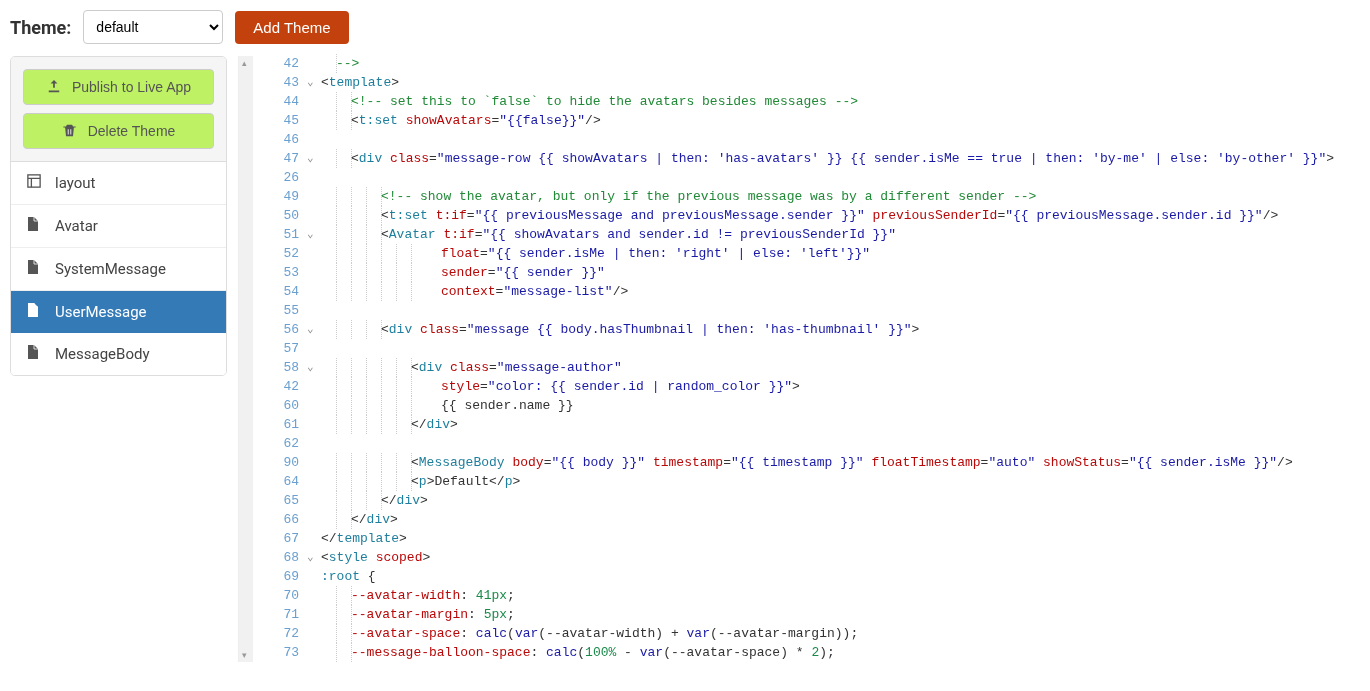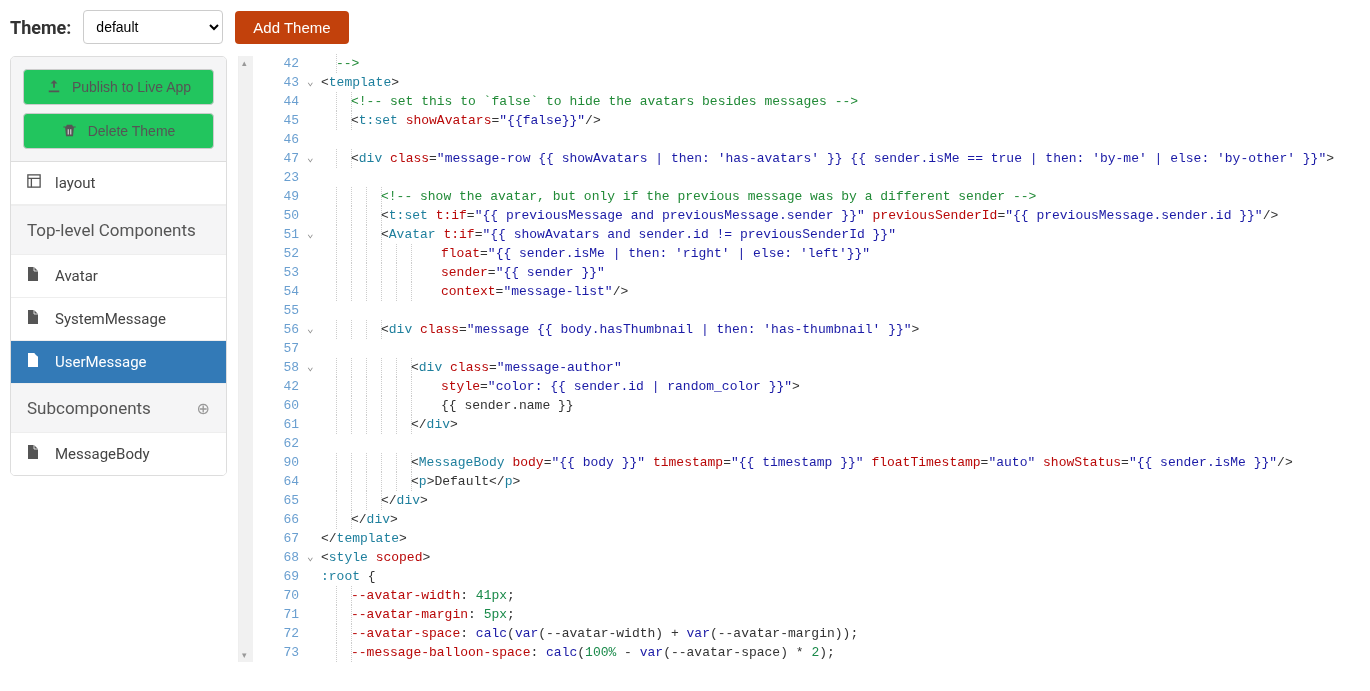--- a/index.html
+++ b/index.html
@@ -11,21 +11,21 @@
 .add-theme-btn { background: #c2410c; color: #fff; border: none; border-radius: 4px; padding: 8px 18px; font-size: 15px; cursor: pointer; }
 
 .main { display: flex; }
 .sidebar-wrap { width: 253px; padding: 10px; position: relative; }
 .scrollbar-gutter { position: absolute; right: 0; top: 10px; bottom: 0; width: 15px; background: #f1f1f1; border-left: 1px solid #eee; }
 .scrollbar-gutter::before { content: '▴'; position: absolute; top: 2px; left: 3px; font-size: 9px; color: #999; }
 .scrollbar-gutter::after { content: '▾'; position: absolute; bottom: 2px; left: 3px; font-size: 9px; color: #999; }
 
 .sidebar { border: 1px solid #ddd; border-radius: 5px; overflow: hidden; margin-right: 16px; }
 .sidebar-buttons { padding: 12px; background: #f5f5f6; border-bottom: 1px solid #ddd; display: flex; flex-direction: column; gap: 8px; }
-.side-btn { display: flex; align-items: center; justify-content: center; gap: 10px; width: 100%; height: 36px; background: #22c55e; border: 1px solid #ccc; border-radius: 4px; font-size: 14px; cursor: pointer; color: #555; }
+.side-btn { display: flex; align-items: center; justify-content: center; gap: 10px; width: 100%; height: 36px; background: #bef264; border: 1px solid #ccc; border-radius: 4px; font-size: 14px; cursor: pointer; color: #555; }
 .side-btn .icon { width: 16px; text-align: center; color: #555; }
 
 .section-header { padding: 14px 16px; font-size: 17px; color: #555; background: #f5f5f6; border-top: 1px solid #eee; border-bottom: 1px solid #eee; display: flex; justify-content: space-between; align-items: center; }
 .section-header:first-of-type { border-top: none; }
 .section-header .plus { color: #999; font-size: 16px; }
 
 .nav-item { display: flex; align-items: center; gap: 14px; padding: 12px 16px; font-size: 15px; color: #444; background: #fff; border-bottom: 1px solid #eee; cursor: pointer; }
 .nav-item:last-child { border-bottom: none; }
 .nav-item.active { background: #337ab7; color: #fff; align-items: flex-end; }
 .nav-item .icon { width: 14px; color: #555; }
@@ -87,23 +87,20 @@
         <span class="icon">
           <svg width="14" height="14" viewBox="0 0 16 16" fill="none" stroke="currentColor" stroke-width="1.5">
               <rect x="1" y="1" width="14" height="14"></rect>
               <line x1="1" y1="5" x2="15" y2="5"></line>
               <line x1="5" y1="5" x2="5" y2="15"></line>
             </svg>
         </span>
         <span>layout</span>
       </div>
 
-      <div class="section-header">
-        <span>Top-level Components</span>
-      </div>
       <div id="top-components">
           <div class="nav-item">
             <span class="icon"><svg width="12" height="14" viewBox="0 0 12 14" fill="currentColor">
                 <path d="M1 0h6l4 4v10H1V0z"></path>
                 <path d="M7 0v4h4" fill="none" stroke="#fff" stroke-width="0.8"></path>
               </svg></span>
             <span>Avatar</span>
           </div>
           <div class="nav-item">
             <span class="icon"><svg width="12" height="14" viewBox="0 0 12 14" fill="currentColor">
@@ -114,24 +111,20 @@
           </div>
           <div class="nav-item active">
             <span class="icon"><svg width="12" height="14" viewBox="0 0 12 14" fill="currentColor">
                 <path d="M1 0h6l4 4v10H1V0z"></path>
                 <path d="M7 0v4h4" fill="none" stroke="#fff" stroke-width="0.8"></path>
               </svg></span>
             <span>UserMessage</span>
           </div>
         </div>
 
-      <div class="section-header">
-        <span>Subcomponents</span>
-        <span class="plus">⊕</span>
-      </div>
       <div id="sub-components">
           <div class="nav-item">
             <span class="icon"><svg width="12" height="14" viewBox="0 0 12 14" fill="currentColor">
                 <path d="M1 0h6l4 4v10H1V0z"></path>
                 <path d="M7 0v4h4" fill="none" stroke="#fff" stroke-width="0.8"></path>
               </svg></span>
             <span>MessageBody</span>
           </div>
         </div>
     </div>
@@ -139,21 +132,21 @@
   </div>
 
   <div class="editor">
     <div class="gutter-col" id="gutter">
         <div>42</div>
         <div>43</div>
         <div>44</div>
         <div>45</div>
         <div>46</div>
         <div>47</div>
-        <div>23</div>
+        <div>26</div>
         <div>49</div>
         <div>50</div>
         <div>51</div>
         <div>52</div>
         <div>53</div>
         <div>54</div>
         <div>55</div>
         <div>56</div>
         <div>57</div>
         <div>58</div>

